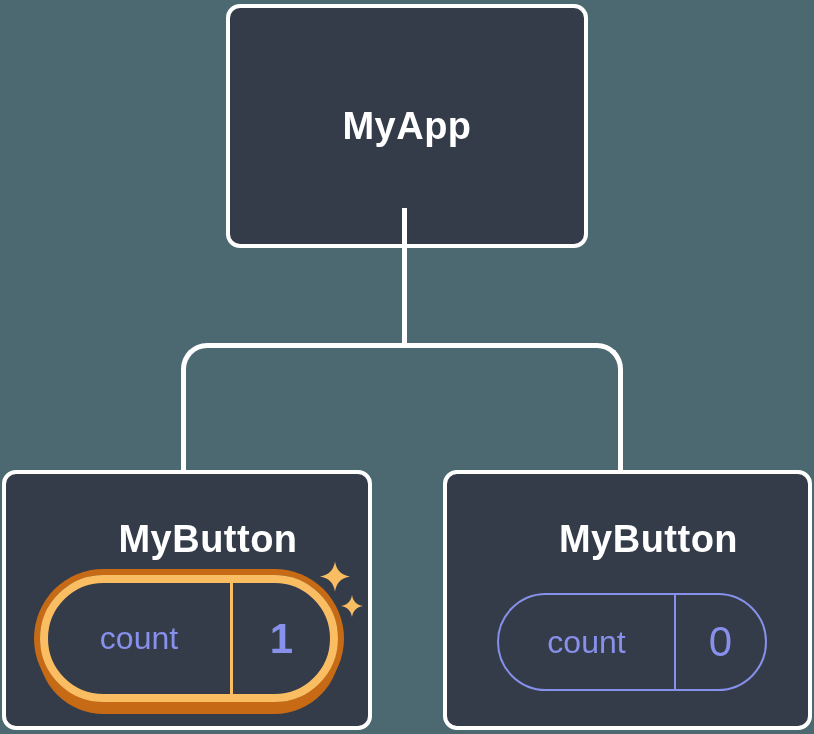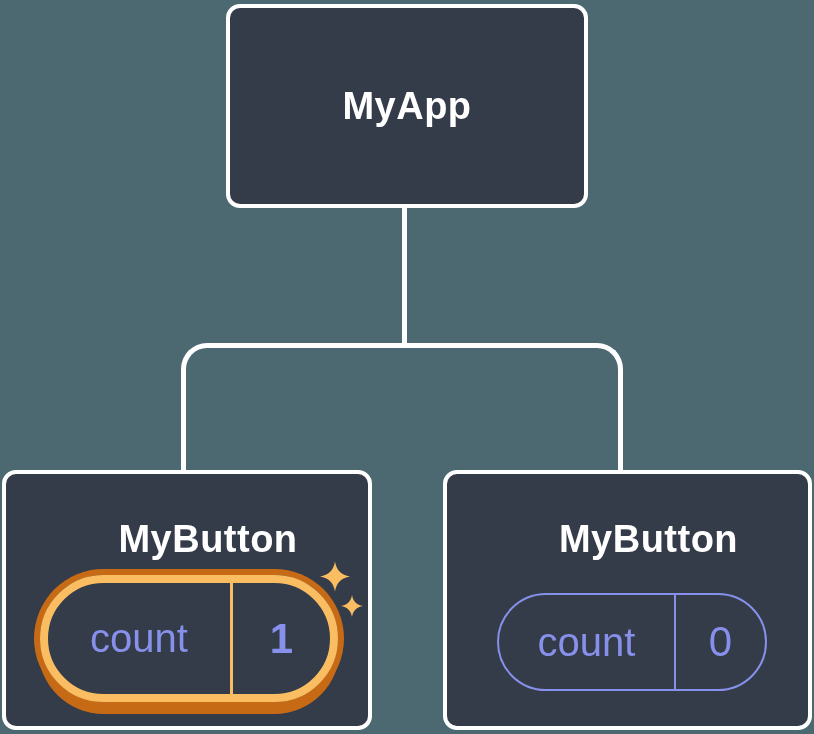--- a/index.html
+++ b/index.html
@@ -16,21 +16,21 @@
   }
   .node {
     position: absolute;
     background: var(--node-fill, #353C49);
     border: 4px solid var(--node-border, #FFFFFF);
     border-radius: 14px;
     box-sizing: border-box;
   }
   .node-root {
     left: 226px; top: 4px;
-    width: 362px; height: 204px;
+    width: 362px; height: 244px;
     display: flex;
     align-items: center;
     justify-content: center;
   }
   .node-label {
     color: var(--title-text, #FFFFFF);
     font-size: 38px;
     font-weight: 700;
     letter-spacing: 0.5px;
   }
@@ -80,21 +80,21 @@
   .pill-normal {
     left: 50px; top: 119px;
     width: 270px; height: 98px;
     border: 2px solid var(--state-purple, #8790EA);
   }
   .pill-key {
     display: flex;
     align-items: center;
     justify-content: center;
     color: var(--state-purple, #8790EA);
-    font-size: 40px;
+    font-size: 32px;
   }
   .pill-highlight .pill-key { width: 182px; }
   .pill-normal    .pill-key { width: 175px; }
   .pill-divider { height: 100%; }
   .pill-highlight .pill-divider { width: 3px; background: var(--highlight-orange-light, #FABD62); }
   .pill-normal    .pill-divider { width: 2px; background: var(--state-purple, #8790EA); }
   .pill-value {
     flex: 1;
     display: flex;
     align-items: center;

